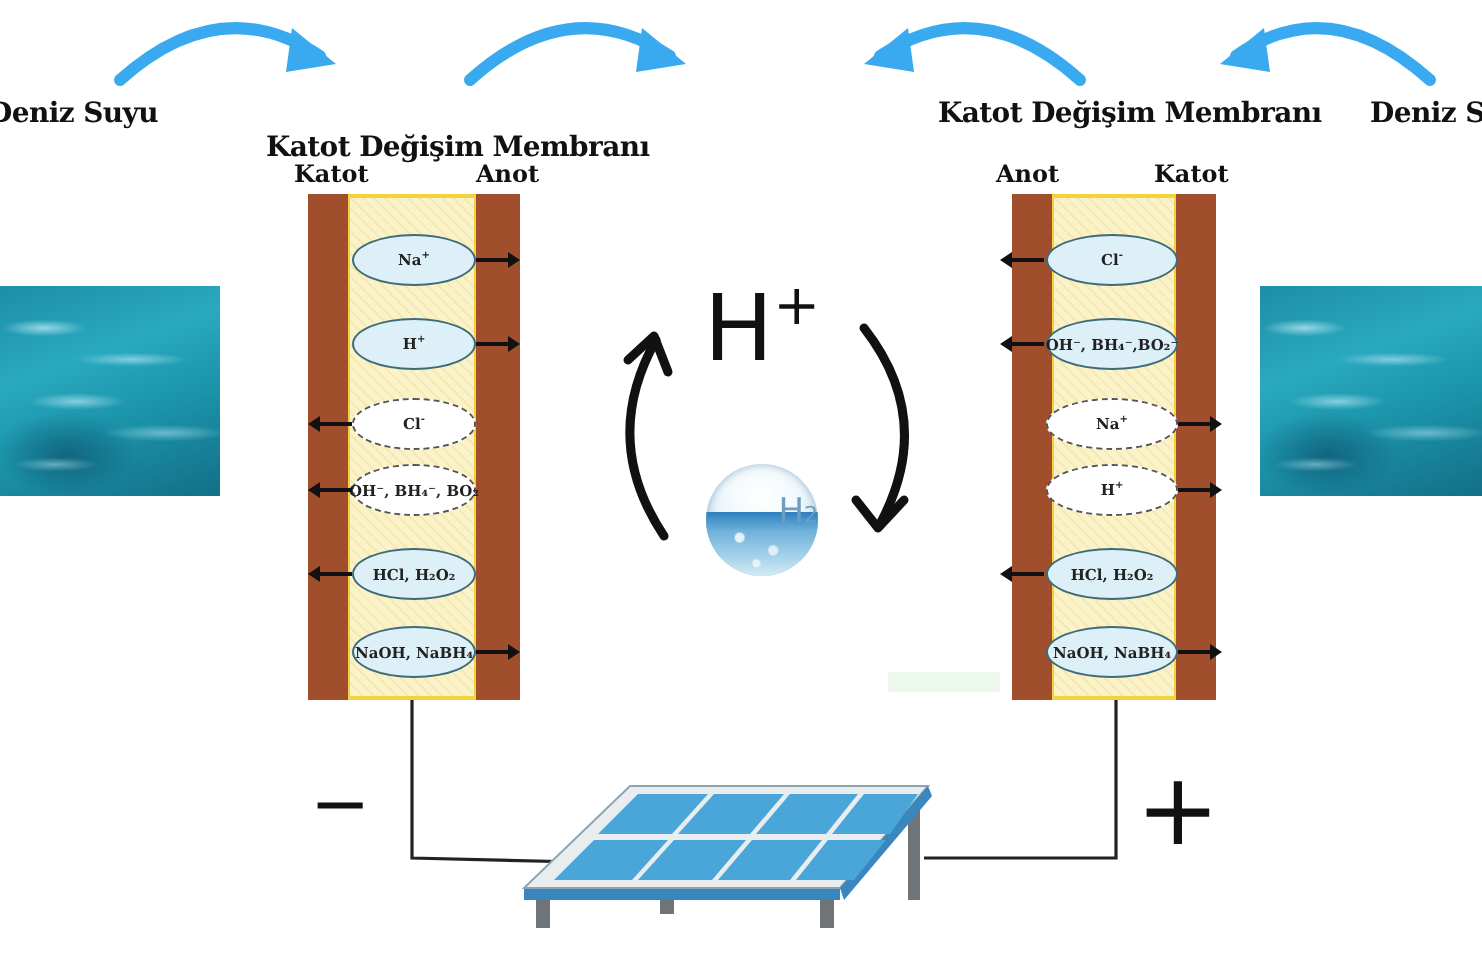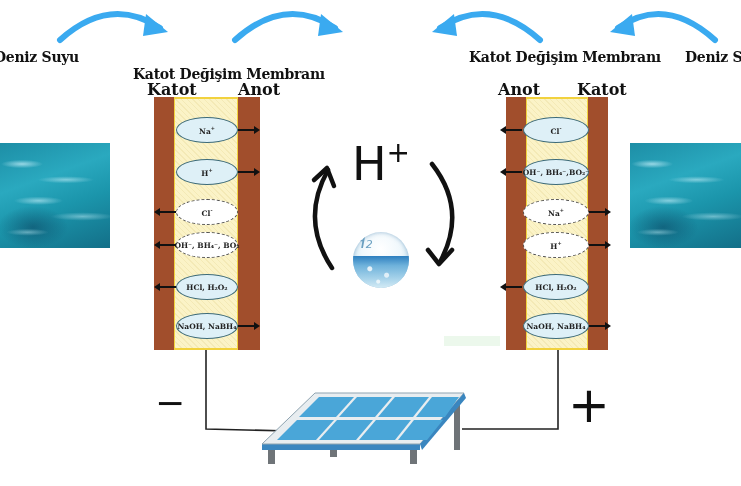--- a/index.html
+++ b/index.html
@@ -1,19 +1,19 @@
 <!DOCTYPE html>
 <html><head>
 <meta charset="utf-8">
 <style>
   html,body{margin:0;padding:0;background:#fff;}
   body{width:741px;height:486px;position:relative;overflow:hidden;font-family:"DejaVu Serif","Liberation Serif",serif;}
   .abs{position:absolute;}
   .title{font-weight:bold;font-size:14px;color:#111;white-space:nowrap;letter-spacing:-0.3px;}
-  .elab{font-weight:bold;font-size:16px;color:#111;white-space:nowrap;}
+  .elab{font-weight:bold;font-size:12px;color:#111;white-space:nowrap;}
   .sea{background:
       radial-gradient(ellipse 30px 6px at 20% 20%, rgba(200,240,250,.7), transparent 70%),
       radial-gradient(ellipse 40px 5px at 60% 35%, rgba(190,235,245,.6), transparent 70%),
       radial-gradient(ellipse 35px 6px at 35% 55%, rgba(200,240,250,.6), transparent 70%),
       radial-gradient(ellipse 45px 6px at 75% 70%, rgba(190,235,245,.5), transparent 70%),
       radial-gradient(ellipse 30px 5px at 25% 85%, rgba(180,230,240,.5), transparent 70%),
       radial-gradient(ellipse 50px 30px at 30% 80%, rgba(10,60,90,.5), transparent 70%),
       linear-gradient(160deg,#1d8ea6 0%,#2aa9bf 35%,#1b95ab 60%,#136f88 100%);}
   .brown{background:#a14e2c;}
   .yellow{background:#fbf3c7;
@@ -137,21 +137,21 @@
   </g>
 </svg>
 
 <div class="abs" style="left:353px;top:232px;width:56px;height:56px;border-radius:50%;overflow:hidden;
      background:radial-gradient(circle at 50% 30%, #ffffff 0%, #f0f8fc 40%, #cfe8f4 70%, #8fc4e0 100%);box-shadow:inset 0 0 4px rgba(60,120,170,.5);">
   <div class="abs" style="left:0;top:24px;width:56px;height:32px;
      background:radial-gradient(circle at 30% 40%, rgba(255,255,255,.8) 0 2px, transparent 3px),
                 radial-gradient(circle at 60% 60%, rgba(255,255,255,.7) 0 2px, transparent 3px),
                 radial-gradient(circle at 45% 80%, rgba(255,255,255,.7) 0 1.5px, transparent 2.5px),
                 linear-gradient(180deg,#2d7fbf 0%,#6fb2db 30%,#a6d2ea 70%,#d4ebf5 100%);"></div>
-  <div class="abs sign" style="left:0;width:56px;top:0;text-align:left;font-size:17px;color:#6a9fc0;font-style:italic;">
+  <div class="abs sign" style="left:0;width:56px;top:14px;text-align:right;font-size:17px;color:#6a9fc0;">
     <span>H</span><span style="font-size:11px;">2</span>
   </div>
 </div>
 
 <div class="abs" style="left:444px;top:336px;width:56px;height:10px;background:rgba(200,235,200,.35);"></div>
 
 <svg class="abs" style="left:0;top:0" width="741" height="486">
   <g fill="none" stroke="#222" stroke-width="1.6">
     <polyline points="206,350 206,429 289,431"></polyline>
     <polyline points="558,350 558,429 462,429"></polyline>

